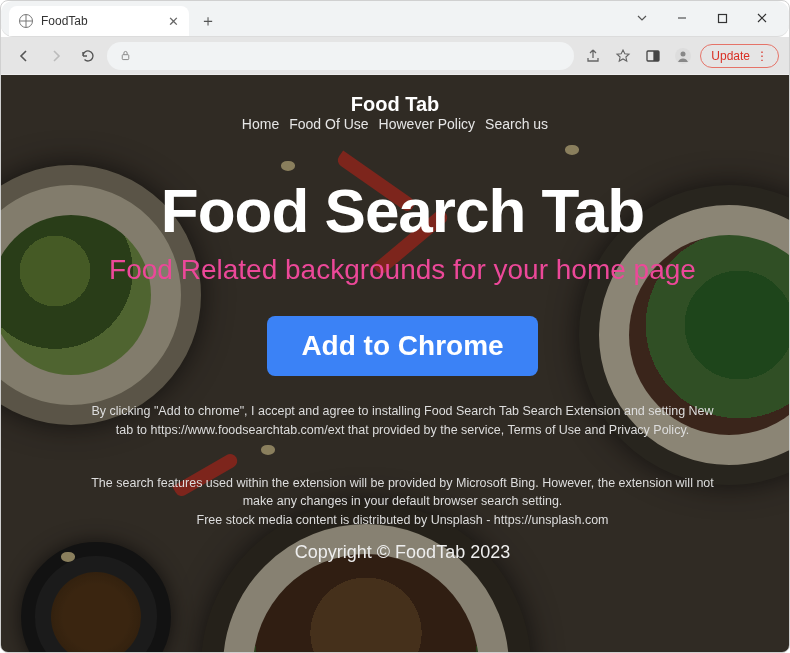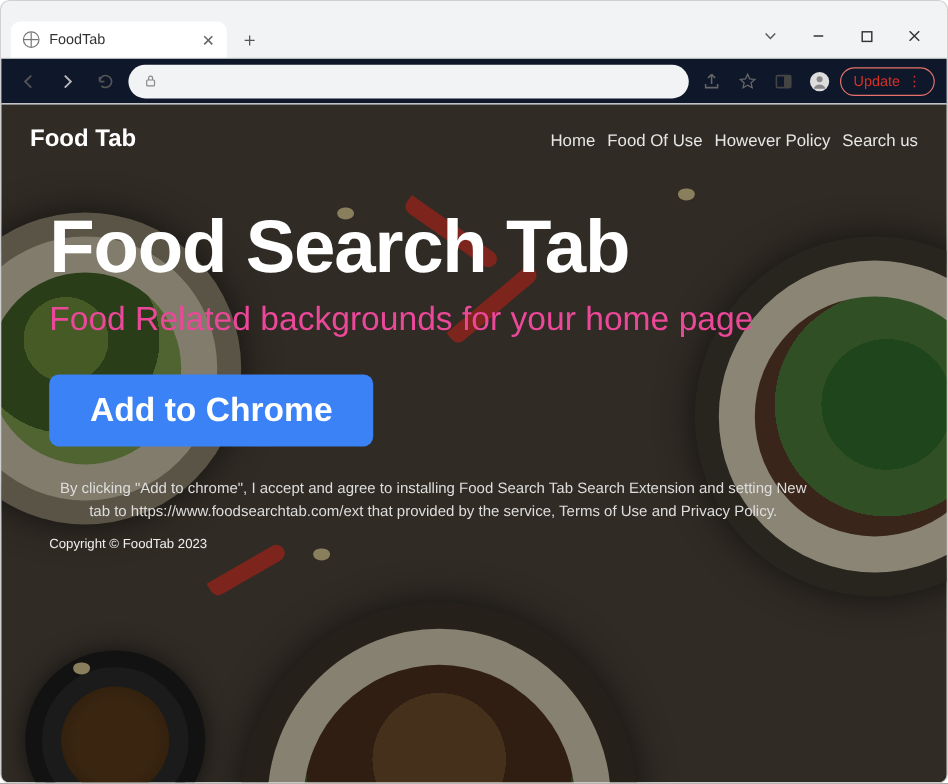--- a/index.html
+++ b/index.html
@@ -14,26 +14,27 @@
   width: 790px;
   height: 653px;
   background: #fff;
   border: 1px solid #d0d0d0;
   border-radius: 8px;
   display: flex;
   flex-direction: column;
   overflow: hidden;
 }
 .titlebar {
-  height: 48px;
+  height: 36px;
   background: #f1f3f4;
   display: flex;
   align-items: flex-end;
   padding: 0 8px;
   border-bottom: 1px solid #dcdcdc;
+  border-radius: 12px;
 }
 .tab {
   height: 30px;
   background: #fff;
   border-radius: 8px 8px 0 0;
   padding: 0 10px;
   display: flex;
   align-items: center;
   gap: 8px;
   min-width: 180px;
@@ -51,21 +52,21 @@
 }
 .tab .globe::after {
   content:""; position:absolute; left:0; right:0; top:50%; height:1px; background:#777; transform:translateY(-50%);
 }
 .tab-close { color:#666; font-size:13px; margin-left:auto; cursor:pointer; }
 .new-tab { width:26px; height:26px; display:flex; align-items:center; justify-content:center; color:#555; font-size:16px; cursor:pointer; margin-left:6px; margin-bottom:2px; }
 .win-controls { margin-left:auto; display:flex; gap:2px; margin-bottom:4px; }
 .win-btn { width:38px; height:28px; display:flex; align-items:center; justify-content:center; color:#333; font-size:11px; cursor:pointer; }
 .toolbar {
   height: 38px;
-  background: #0f172a;
+  background: #e5e5e5;
   display: flex;
   align-items: center;
   gap: 6px;
   padding: 0 10px;
   border-bottom: 1px solid #eee;
 }
 .nav-btn { width:26px; height:26px; display:flex; align-items:center; justify-content:center; color:#aaa; cursor:pointer; }
 .nav-btn.active { color:#555; }
 .addr {
   flex: 1;
@@ -106,40 +107,41 @@
 .ch2 { left:365px; top:160px; transform:rotate(-40deg);}
 .ch3 { left:170px; bottom:170px; transform:rotate(-30deg); width:70px;}
 .nut { position:absolute; width:14px; height:10px; background:#d5c48f; border-radius:45% 45% 50% 50%;}
 .overlay {
   position:absolute; inset:0;
   background: rgba(0,0,0,0.35);
   display:flex; flex-direction:column;
 }
 .navbar {
   display:flex; align-items:center; justify-content:space-between;
-  padding: 18px 24px;
+  padding: 18px 60px;
+  flex-direction: column;
 }
 .logo { color:#fff; font-weight:700; font-size:20px; }
 .navlinks { display:flex; gap:10px; }
 .navlinks a { color:#e6e6e6; text-decoration:none; font-size:14px; cursor:pointer; }
 .hero {
-  flex:1; display:flex; flex-direction:column; align-items:flex-start;
+  flex:1; display:flex; flex-direction:column; align-items:center;
   padding: 30px 40px 10px;
-  text-align:center; color:#fff;
+  text-align:center; color:#fff;margin-left:15px;
 }
 .hero h1 { font-size:62px; font-weight:800; letter-spacing:-1px; line-height:1; }
 .hero h2 { font-size:28px; font-weight:300; margin-top:12px; color:#ec4899; }
 .cta {
   margin-top:30px;
   background:#3b82f6; color:#fff; border:none;
   font-size:28px; font-weight:700; padding:14px 34px; border-radius:8px; cursor:pointer;
 }
 .disclaimer { font-size:12.5px; color:#ddd; margin-top:26px; max-width:640px; line-height:1.5; }
 .footnote { font-size:12.5px; color:#ddd; margin-top:34px; max-width:640px; line-height:1.5; }
-.copyright { font-size:11px; color:#eee; margin-top:12px; }
+.copyright { font-size:18px; color:#eee; margin-top:12px; }
 svg { display:block; }
 </style>
 </head>
 <body>
 
 <div class="window">
   <div class="titlebar">
     <div class="tab">
       <span class="globe"></span>
       <span>FoodTab</span>
@@ -247,17 +249,19 @@
           <a>Food Of Use</a>
           <a>However Policy</a>
           <a>Search us</a>
         </div>
       </div>
       <div class="hero">
         <h1>Food Search Tab</h1>
         <h2>Food Related backgrounds for your home page</h2>
         <button class="cta">Add to Chrome</button>
         <p class="disclaimer">By clicking "Add to chrome", I accept and agree to installing Food Search Tab Search Extension and setting New tab to https://www.foodsearchtab.com/ext that provided by the service, Terms of Use and Privacy Policy.</p>
+        <p class="footnote" style="white-space:pre-line;">The search features used within the extension will be provided by Microsoft Bing. However, the extension will not make any changes in your default browser search setting.
+Free stock media content is distributed by Unsplash - https://unsplash.com</p>
         <p class="copyright">Copyright © FoodTab 2023</p>
       </div>
     </div>
   </div>
 </div>
 
 </body></html>

